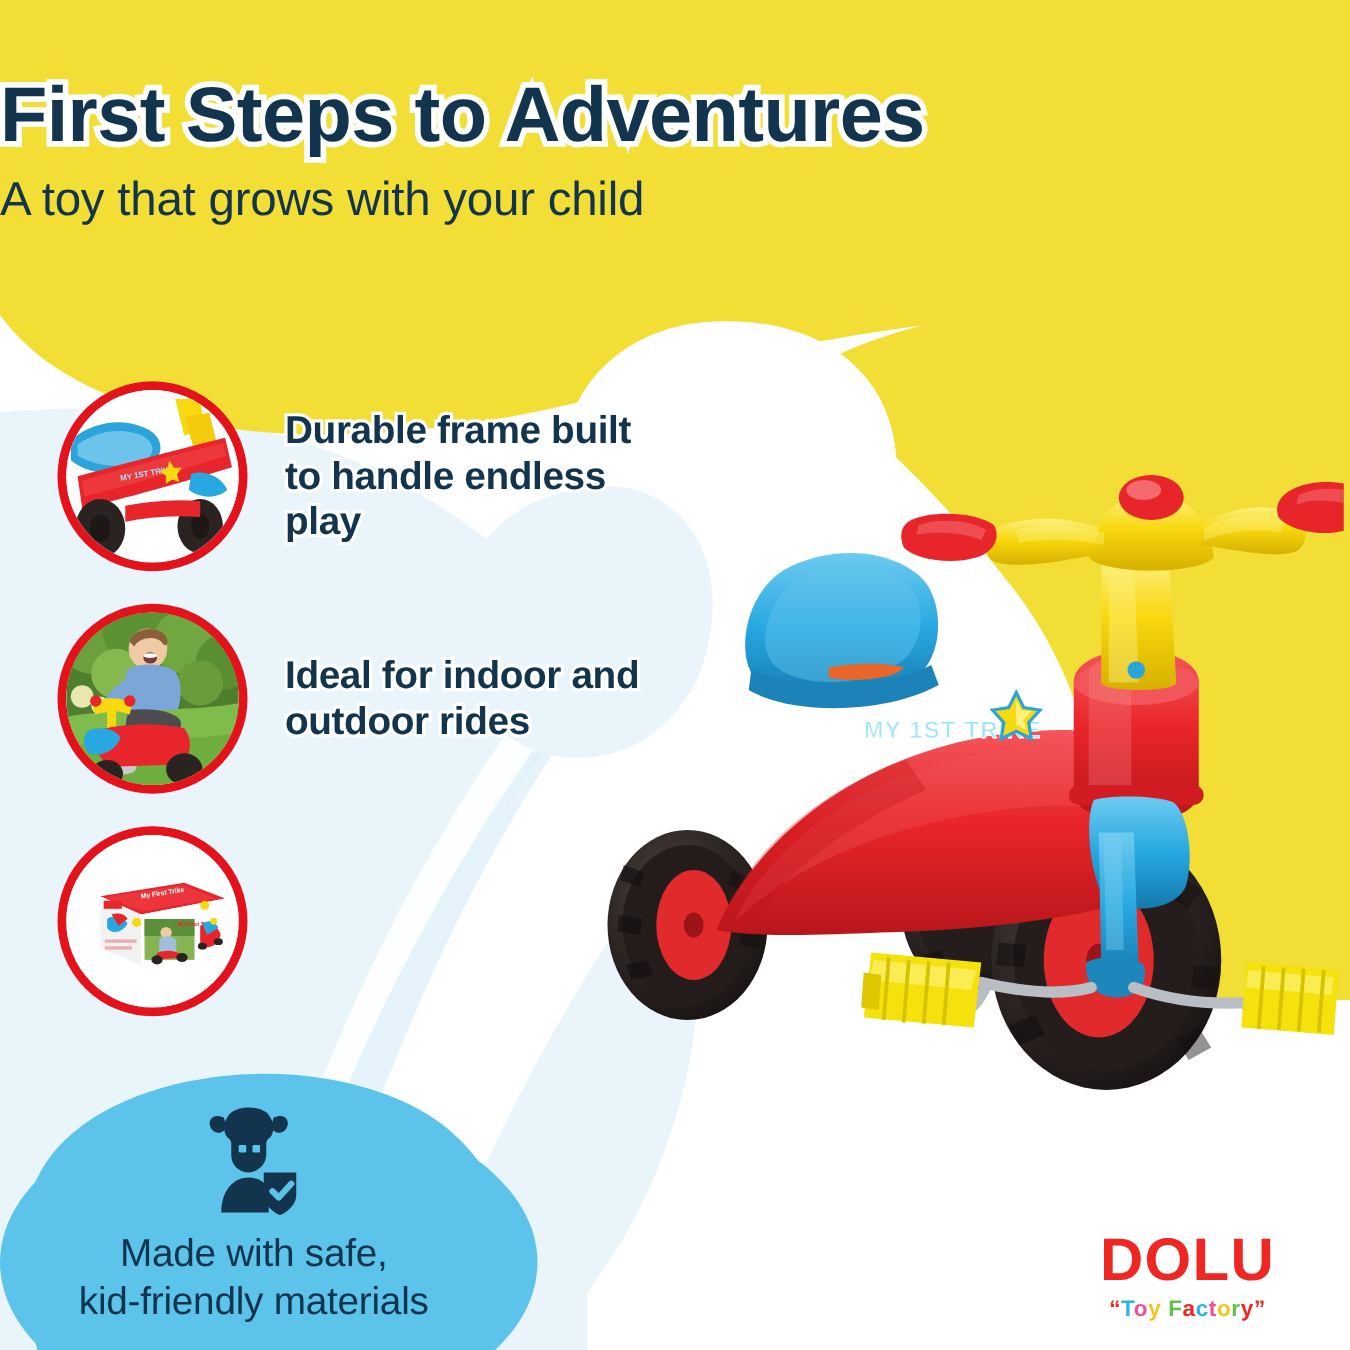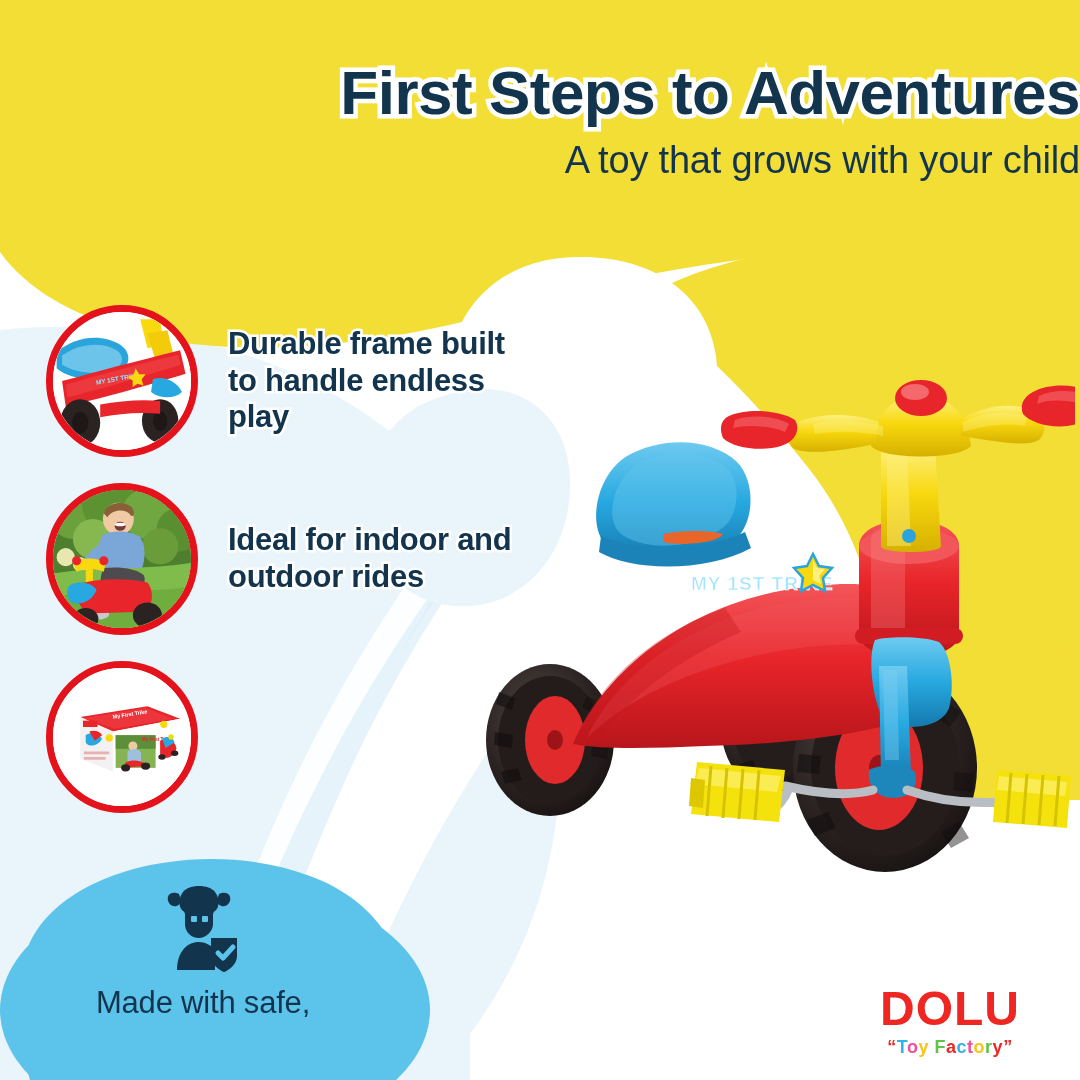--- a/index.html
+++ b/index.html
@@ -9,21 +9,21 @@
     background:#ffffff;
     overflow:hidden;
     position:relative;
   }
   #stage { position:absolute; inset:0; width:1080px; height:1080px; overflow:hidden; }
 
   
   .bg-svg { position:absolute; inset:0; width:1080px; height:1080px; }
 
   
-  .header-text { position:absolute; left:0; top:0; width:1080px; text-align:right; z-index:6; }
+  .header-text { position:absolute; left:0; top:0; width:1080px; text-align:left; z-index:6; }
   .title {
     font-size:62px;
     font-weight:bold;
     letter-spacing:-0.5px;
     color:#12344d;
     margin-top:60px;
     line-height:1.05;
     -webkit-text-stroke:9px #ffffff;
     paint-order:stroke fill;
     text-shadow:0 0 0 #fff;
@@ -268,20 +268,21 @@
       <rect x="36" y="34" width="6" height="6" rx="1" fill="#5cc3ea"></rect>
       <rect x="47" y="34" width="6" height="6" rx="1" fill="#5cc3ea"></rect>
 
       <path d="M22,88 C22,70 32,60 44,60 C50,60 56,63 60,68 L60,88 Z" fill="#12344d"></path>
 
       <path d="M56,56 L82,56 L82,74 C82,84 70,90 69,90 C68,90 56,84 56,74 Z" fill="#12344d"></path>
       <path d="M63,71 l5,5 l10,-11" stroke="#5cc3ea" stroke-width="5" fill="none" stroke-linecap="round" stroke-linejoin="round"></path>
     </svg>
     <div class="safety-text">
       <div>Made with safe,</div>
+      <div>kid-friendly materials</div>
     </div>
   </div>
 
   <div class="product">
     <svg viewBox="0 0 620 540">
       <defs>
         <linearGradient id="redg" x1="0" y1="0" x2="0" y2="1">
           <stop offset="0%" stop-color="#f3565a"></stop>
           <stop offset="45%" stop-color="#e8252a"></stop>
           <stop offset="100%" stop-color="#b8161b"></stop>

